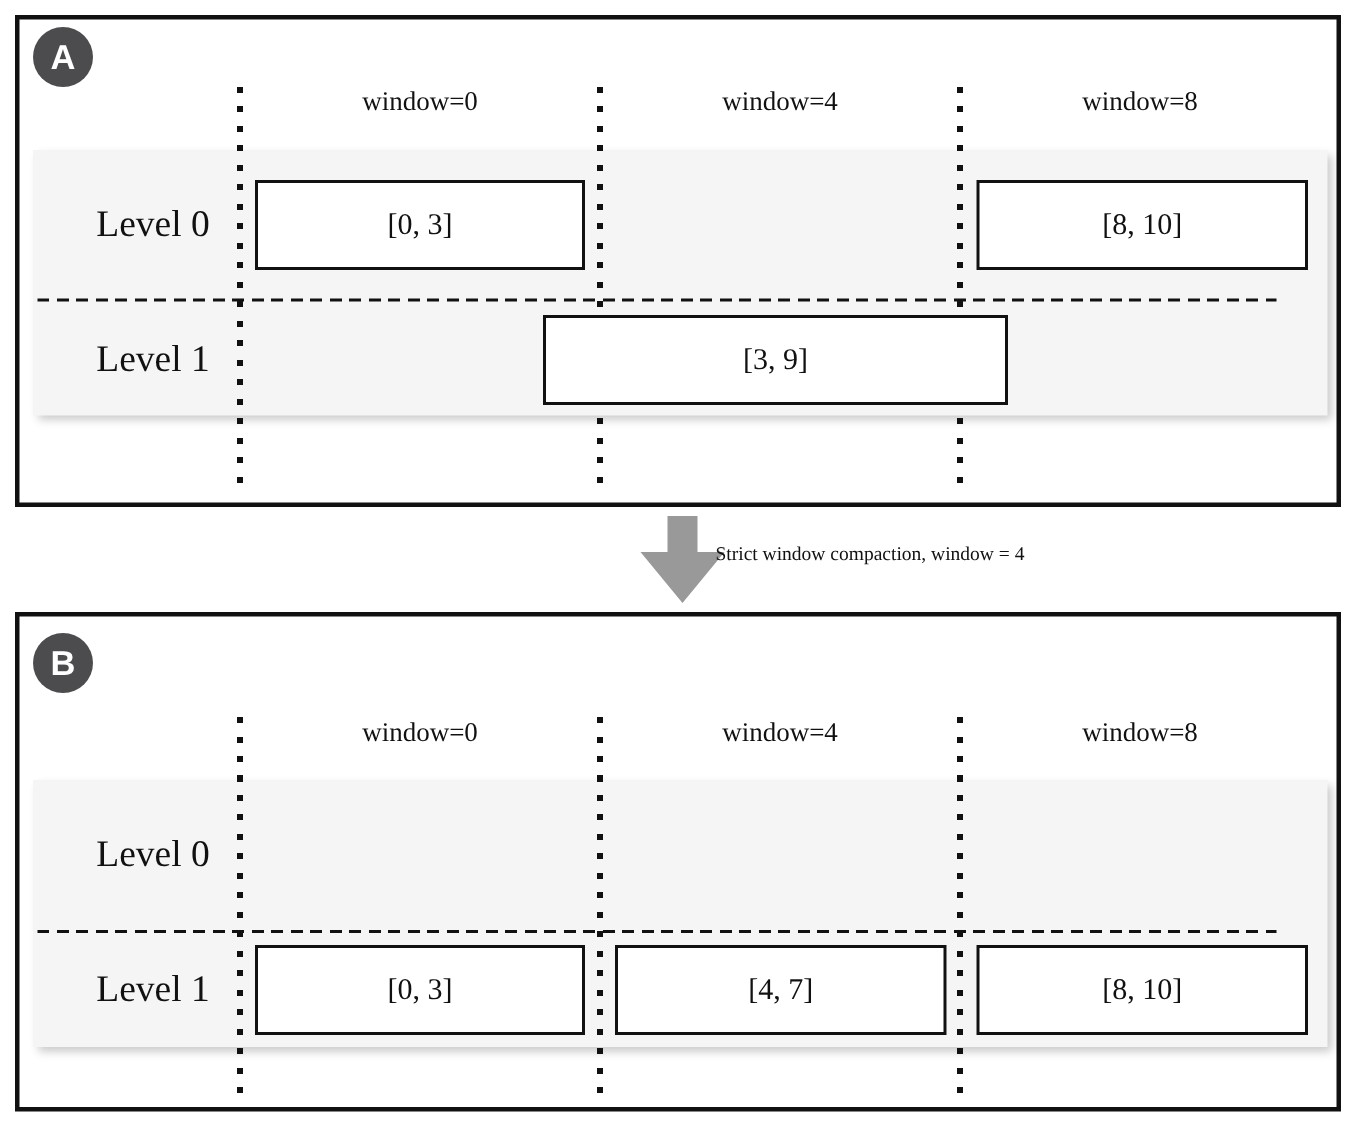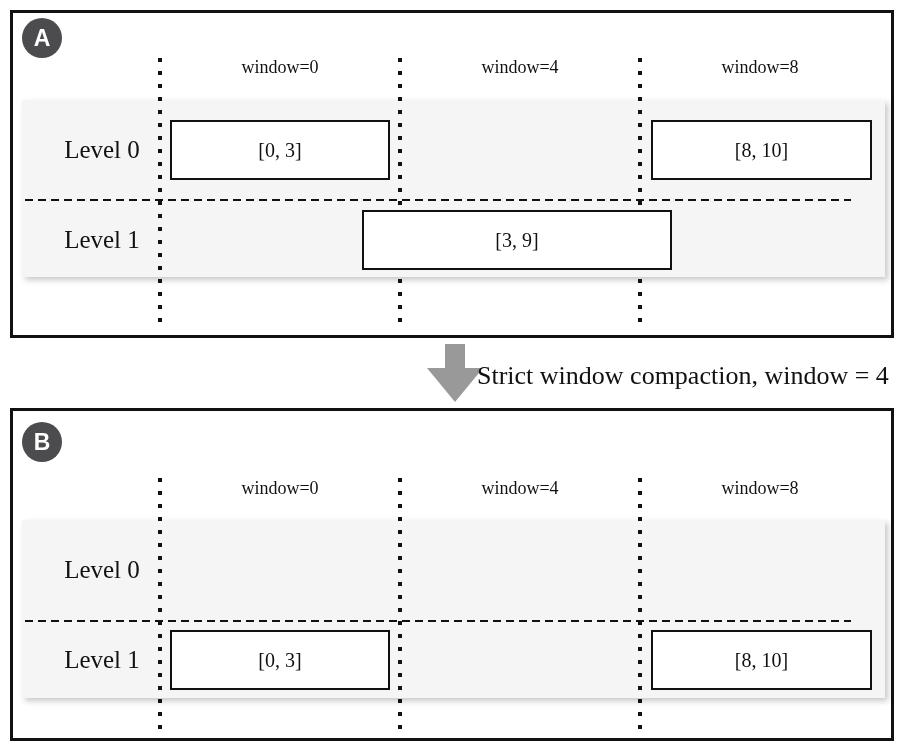--- a/index.html
+++ b/index.html
@@ -69,21 +69,21 @@
     background:#fff;
     border:2px solid #111;
     display:flex;align-items:center;justify-content:center;
     font-size:20px;
     z-index:4;
     text-align:center;
   }
   .arrow-label{
     position:absolute;
     left:477px;top:361px;
-    font-size:26px;
+    font-size:13px;
     white-space:nowrap;
     text-align:right;
   }
   .arrow-svg{position:absolute;left:425px;top:344px;}
 </style>
 </head>
 <body>
 
 <div class="canvas">
 
@@ -128,15 +128,16 @@
   <div class="dashed-h" style="top:620px;"></div>
 
   <div class="dotted-v" style="left:158px;top:478px;height:256px;"></div>
   <div class="dotted-v" style="left:398px;top:478px;height:256px;"></div>
   <div class="dotted-v" style="left:638px;top:478px;height:256px;"></div>
 
   <div class="level-label" style="top:540px;">Level 0</div>
   <div class="level-label" style="top:630px;">Level 1</div>
 
   <div class="range-box" style="left:170px;top:630px;width:216px;">[0, 3]</div>
+  <div class="range-box" style="left:410px;top:630px;width:217px;">[4, 7]</div>
   <div class="range-box" style="left:651px;top:630px;width:217px;">[8, 10]</div>
 
 </div>
 
 </body></html>

